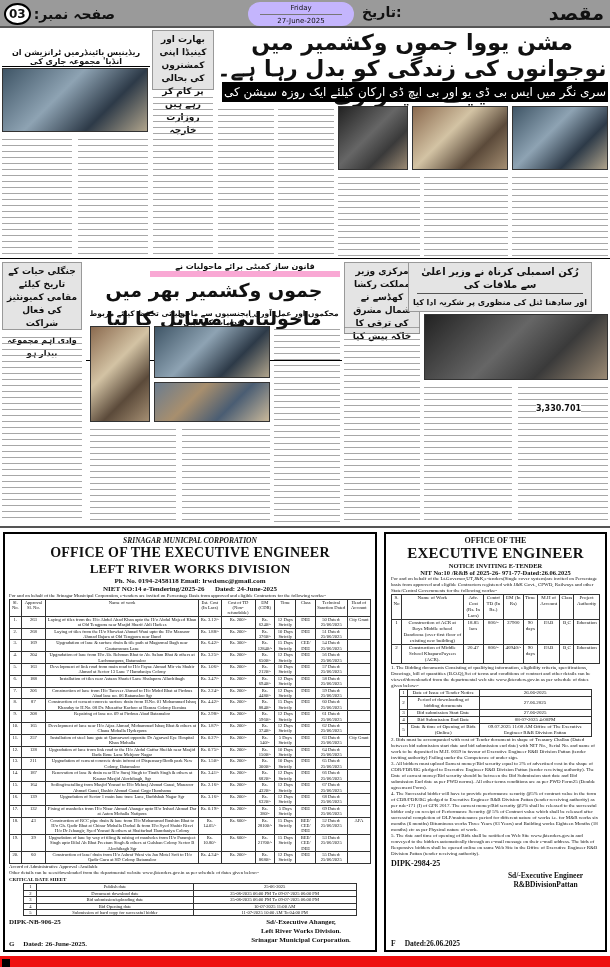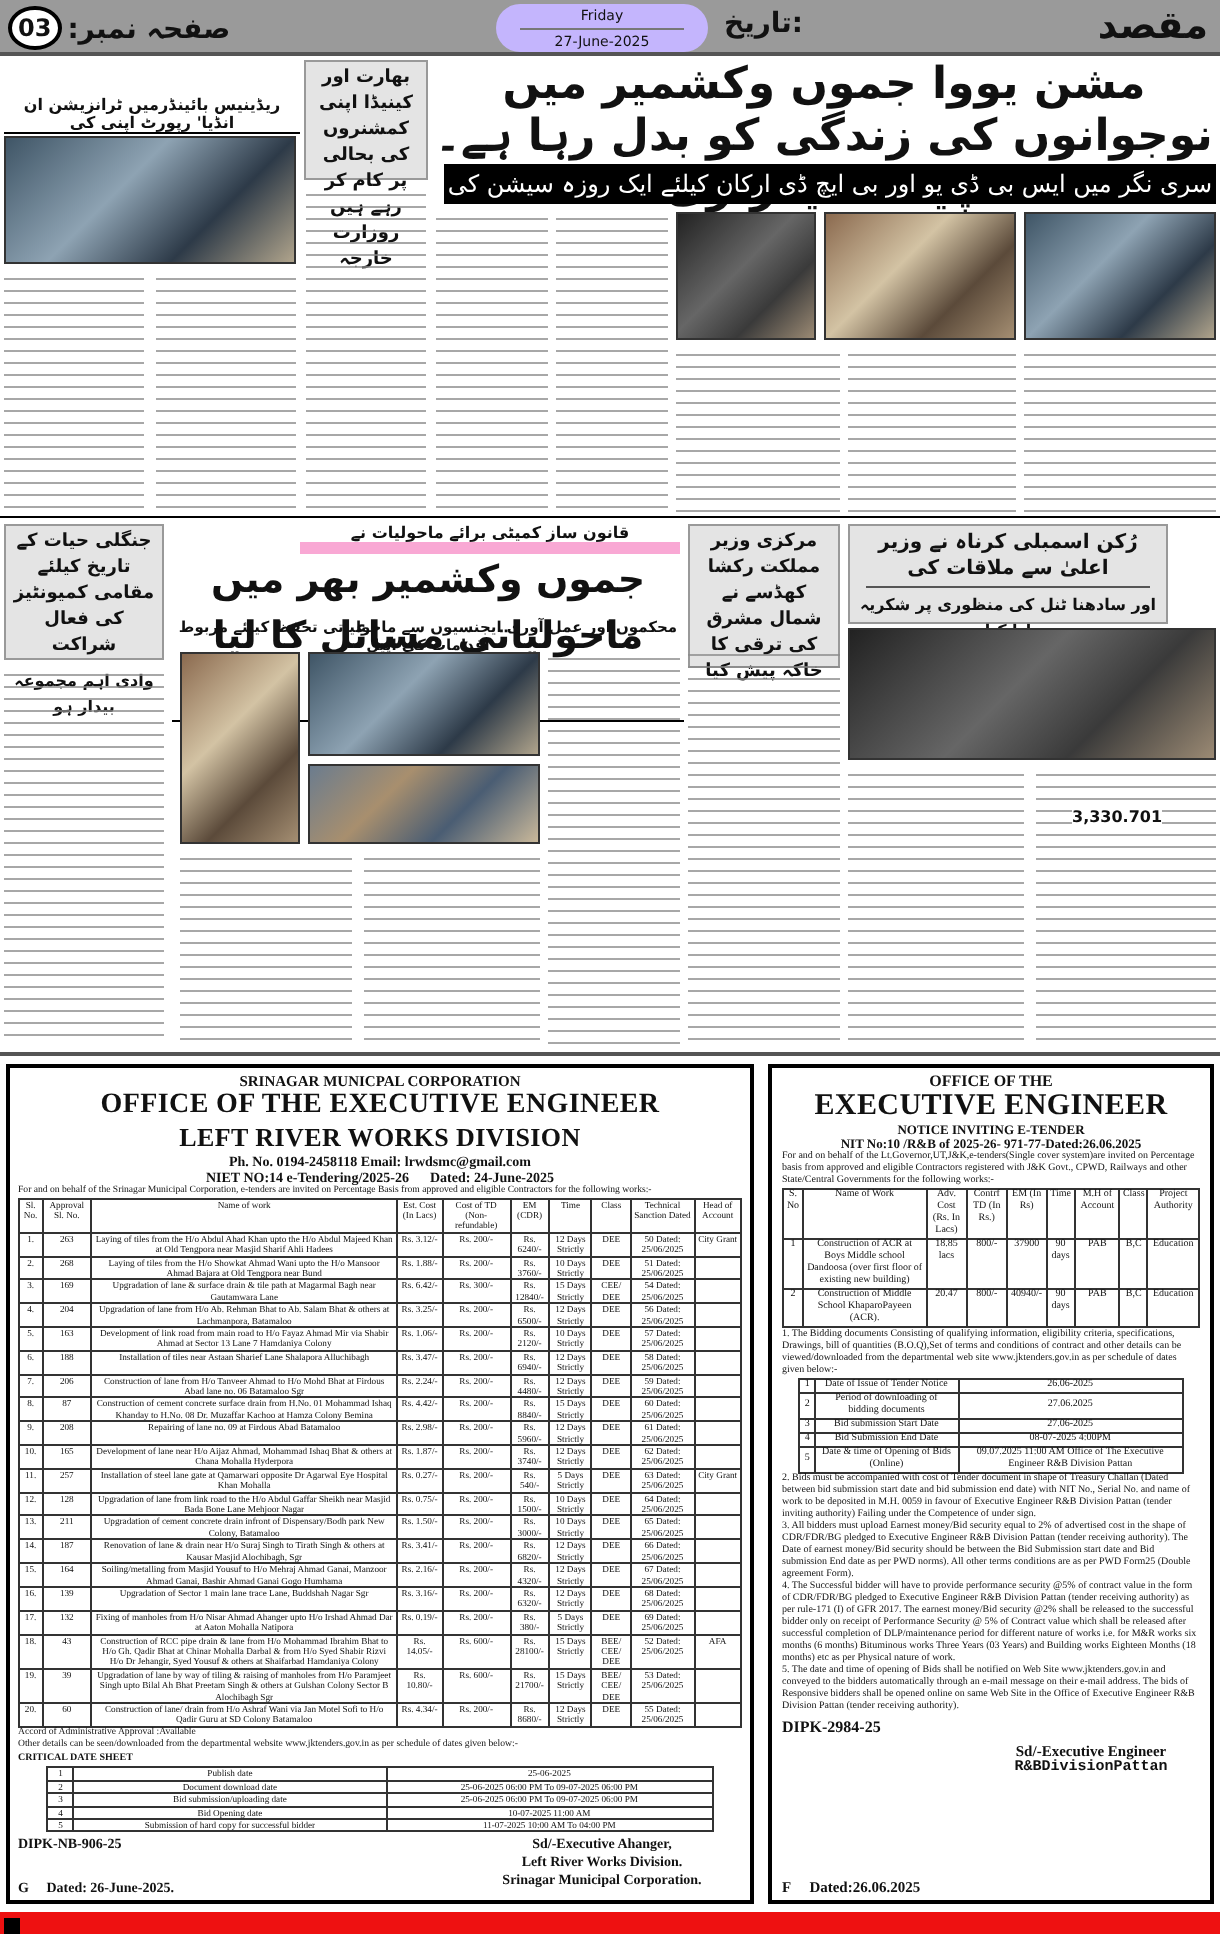--- a/index.html
+++ b/index.html
@@ -58,21 +58,21 @@
     </div>
     <div class="datebox">
       <div>Friday</div>
       <hr>
       <div>27-June-2025</div>
     </div>
     <div class="datelabel">تاریخ:</div>
     <div class="logo">مقصد</div>
   </div>
 
-  <div class="headline urdu" style="left:2px; top:48px; width:148px; font-size:8px; border-bottom:1px solid #000;">ریڈینیس بائینڈرمیں ٹرانزیشن ان انڈیا' رپورٹ اپنی کی</div>
+  <div class="headline urdu" style="left:2px; top:48px; width:148px; font-size:8px; border-bottom:1px solid #000;">ریڈینیس بائینڈرمیں ٹرانزیشن ان انڈیا' مجموعہ جاری کی</div>
   <div class="photo cool" style="left:2px; top:68px; width:146px; height:64px;"></div>
   <div class="textcol" style="left:2px; top:136px; width:70px; height:120px;"></div>
   <div class="textcol" style="left:78px; top:136px; width:70px; height:120px;"></div>
 
   <div class="graybox" style="left:152px; top:30px; width:62px; height:60px;">
     <div class="sidehead">بھارت اور کینیڈا اپنی کمشنروں کی بحالی پر کام کر رہے ہیں روزارت خارجہ</div>
   </div>
   <div class="textcol" style="left:153px; top:94px; width:60px; height:160px;"></div>
 
   <div class="headline urdu" style="left:216px; top:30px; width:392px; font-size:22px; line-height:26px;">مشن یووا جموں وکشمیر میں نوجوانوں کی زندگی کو بدل رہا ہے۔ چیف سیکرٹری</div>
@@ -102,33 +102,33 @@
   <div class="photo" style="left:154px; top:382px; width:116px; height:40px;"></div>
   <div class="textcol" style="left:274px; top:326px; width:66px; height:196px;"></div>
   <div class="textcol" style="left:90px; top:426px; width:86px; height:96px;"></div>
   <div class="textcol" style="left:182px; top:426px; width:88px; height:96px;"></div>
 
   <div class="graybox" style="left:344px; top:262px; width:76px; height:72px;">
     <div class="sidehead">مرکزی وزیر مملکت رکشا کھڈسے نے شمال مشرق کی ترقی کا خاکہ پیش کیا</div>
   </div>
   <div class="textcol" style="left:344px; top:324px; width:76px; height:198px;"></div>
 
-  <div class="graybox" style="left:424px; top:262px; width:160px; height:50px;">
+  <div class="graybox" style="left:408px; top:262px; width:184px; height:50px;">
     <div class="sidehead" style="font-size:10px; border-bottom:1px solid #555; margin:0 8px;">رُکن اسمبلی کرناہ نے وزیر اعلیٰ سے ملاقات کی</div>
     <div class="sidehead" style="font-size:8px;">اور سادھنا ٹنل کی منظوری پر شکریہ ادا کیا</div>
   </div>
   <div class="photo dark" style="left:424px; top:314px; width:184px; height:66px;"></div>
   <div class="textcol" style="left:424px; top:384px; width:88px; height:138px;"></div>
   <div class="textcol" style="left:518px; top:384px; width:90px; height:138px;"></div>
   <div style="position:absolute; left:536px; top:404px; font-family:'DejaVu Sans',sans-serif; font-size:8px; font-weight:bold; background:#fff;">3,330.701</div>
 
   <div class="rule" style="left:0; top:526px; width:610px; height:2px; background:#555;"></div>
 
   <div class="notice" style="left:3px; top:532px; width:374px; height:420px; padding:2px 4px;">
-    <div class="c n-small" style="font-size:7.5px;">SRINAGAR MUNICPAL CORPORATION</div>
+    <div class="c n-small" style="font-size:7.5px;font-style:italic;">SRINAGAR MUNICPAL CORPORATION</div>
     <div class="c n-big" style="font-size:14px;">OFFICE OF THE EXECUTIVE ENGINEER</div>
     <div class="c n-big" style="font-size:13px;">LEFT RIVER WORKS DIVISION</div>
     <div class="c n-small" style="font-size:7px;">Ph. No.  0194-2458118     Email: lrwdsmc@gmail.com</div>
     <div class="c n-small" style="font-size:7px;">
       <span>NIET NO:14 e-Tendering/2025-26</span>
       &nbsp;&nbsp;&nbsp;&nbsp;
       <span>Dated: 24-June-2025</span>
     </div>
     <div class="n-tiny" style="font-size:4.8px; line-height:5.5px;">For and on behalf of the Srinagar Municipal Corporation, e-tenders are invited on Percentage Basis from approved and eligible Contractors for the following works:-</div>
     <table class="tender">
@@ -511,21 +511,21 @@
           </tr>
         </tbody>
       </table>
     <div class="n-tiny" style="font-size:5px; line-height:6px;">2.   Bids must be accompanied with cost of Tender document in shape of Treasury Challan (Dated between bid submission start date and bid submission end date) with NIT No., Serial No. and name of work to be deposited in M.H. 0059 in favour of Executive Engineer R&amp;B Division Pattan (tender inviting authority) Failing under the Competence of under sign.</div>
     <div class="n-tiny" style="font-size:5px; line-height:6px;">3.   All bidders must upload Earnest money/Bid security equal to 2% of advertised cost in the shape of CDR/FDR/BG pledged to Executive Engineer R&amp;B Division Pattan (tender receiving authority). The Date of earnest money/Bid security should be between the Bid Submission start date and Bid submission End date as per PWD norms). All other terms conditions are as per PWD Form25 (Double agreement Form).</div>
     <div class="n-tiny" style="font-size:5px; line-height:6px;">4.   The Successful bidder will have to provide performance security @5% of contract value in the form of CDR/FDR/BG pledged to Executive Engineer R&amp;B Division Pattan (tender receiving authority) as per rule-171 (I) of GFR 2017. The earnest money/Bid security @2% shall be released to the successful bidder only on receipt of Performance Security @ 5% of Contract value which shall be released after successful completion of DLP/maintenance period for different nature of works i.e. for M&amp;R works six months (6 months) Bituminous works Three Years (03 Years) and Building works Eighteen Months (18 months) etc as per Physical nature of work.</div>
     <div class="n-tiny" style="font-size:5px; line-height:6px;">5.   The date and time of opening of Bids shall be notified on Web Site www.jktenders.gov.in and conveyed to the bidders automatically through an e-mail message on their e-mail address. The bids of Responsive bidders shall be opened online on same Web Site in the Office of Executive Engineer R&amp;B Division Pattan (tender receiving authority).</div>
     <div style="font-size:8px; font-weight:bold; margin-top:2px;">DIPK-2984-25</div>
     <div style="margin-left:100px; margin-top:3px;">
       <div class="sig" style="font-size:7.5px;">Sd/-Executive Engineer</div>
-      <div class="sig" style="font-size:7.5px;font-family:Liberation Mono, monospace;">R&amp;BDivisionPattan</div>
+      <div class="sig" style="font-size:7.5px;">R&amp;BDivisionPattan</div>
     </div>
     <div style="position:absolute; left:5px; bottom:2px; font-size:7.5px; font-weight:bold;">
       <span>F</span>
       &nbsp;&nbsp;&nbsp;
       <span>Dated:26.06.2025</span>
     </div>
   </div>
 
   <div class="red-footer">
     <div class="blk"></div>

